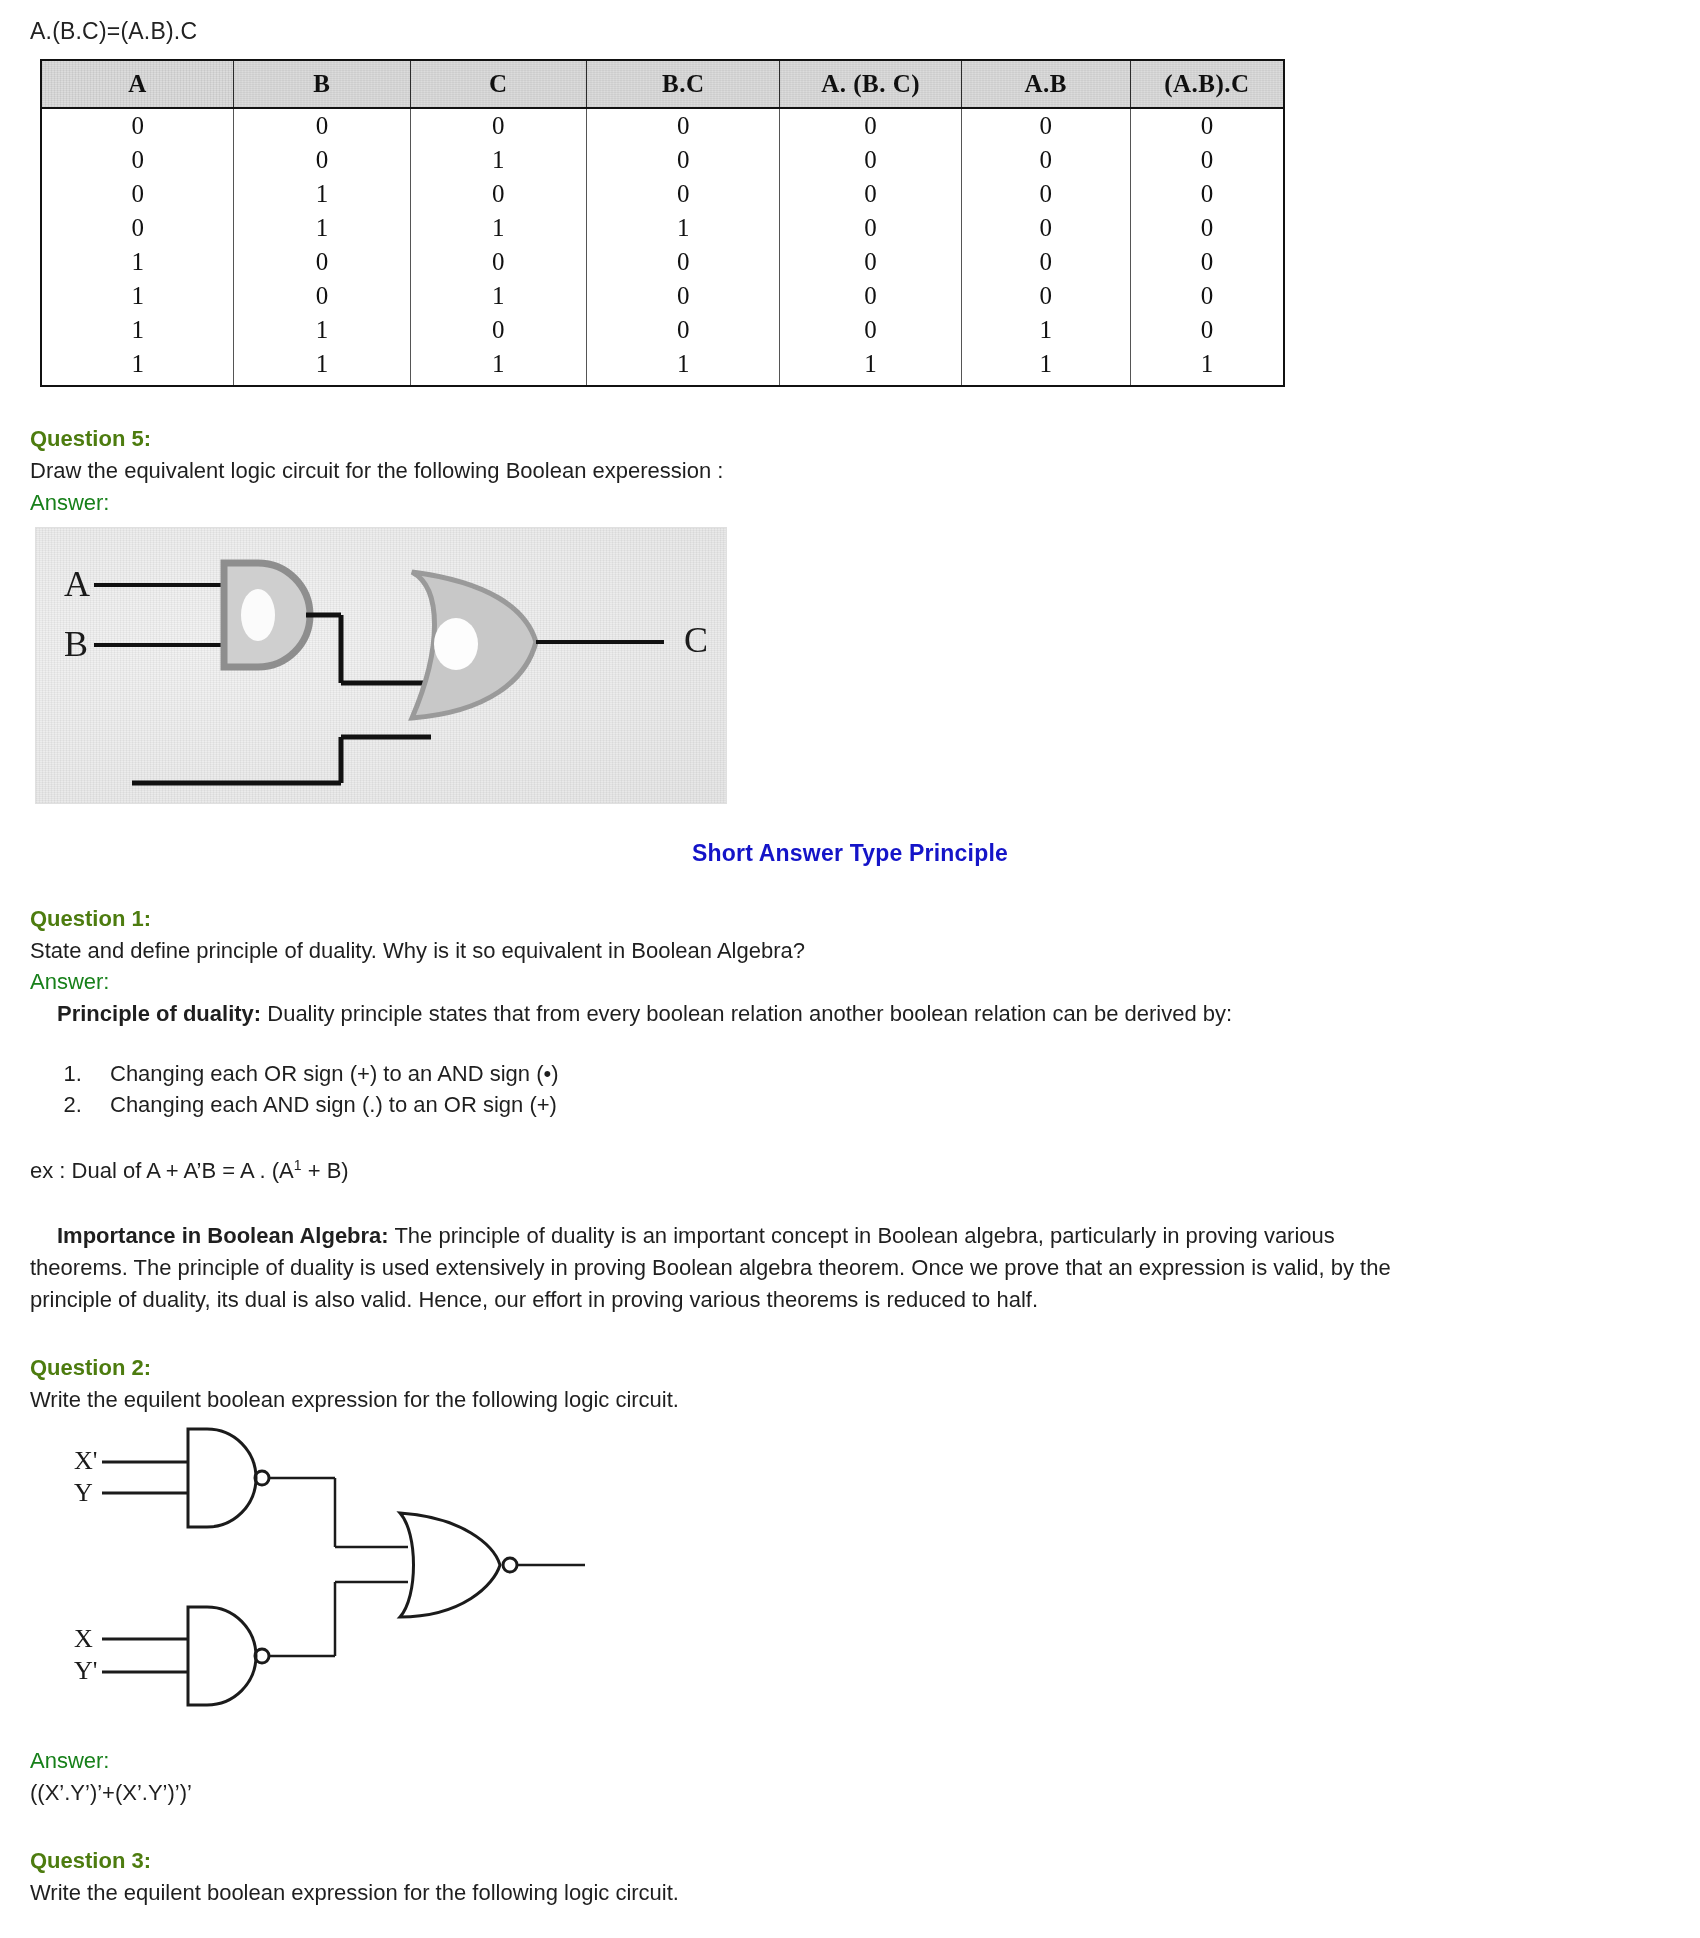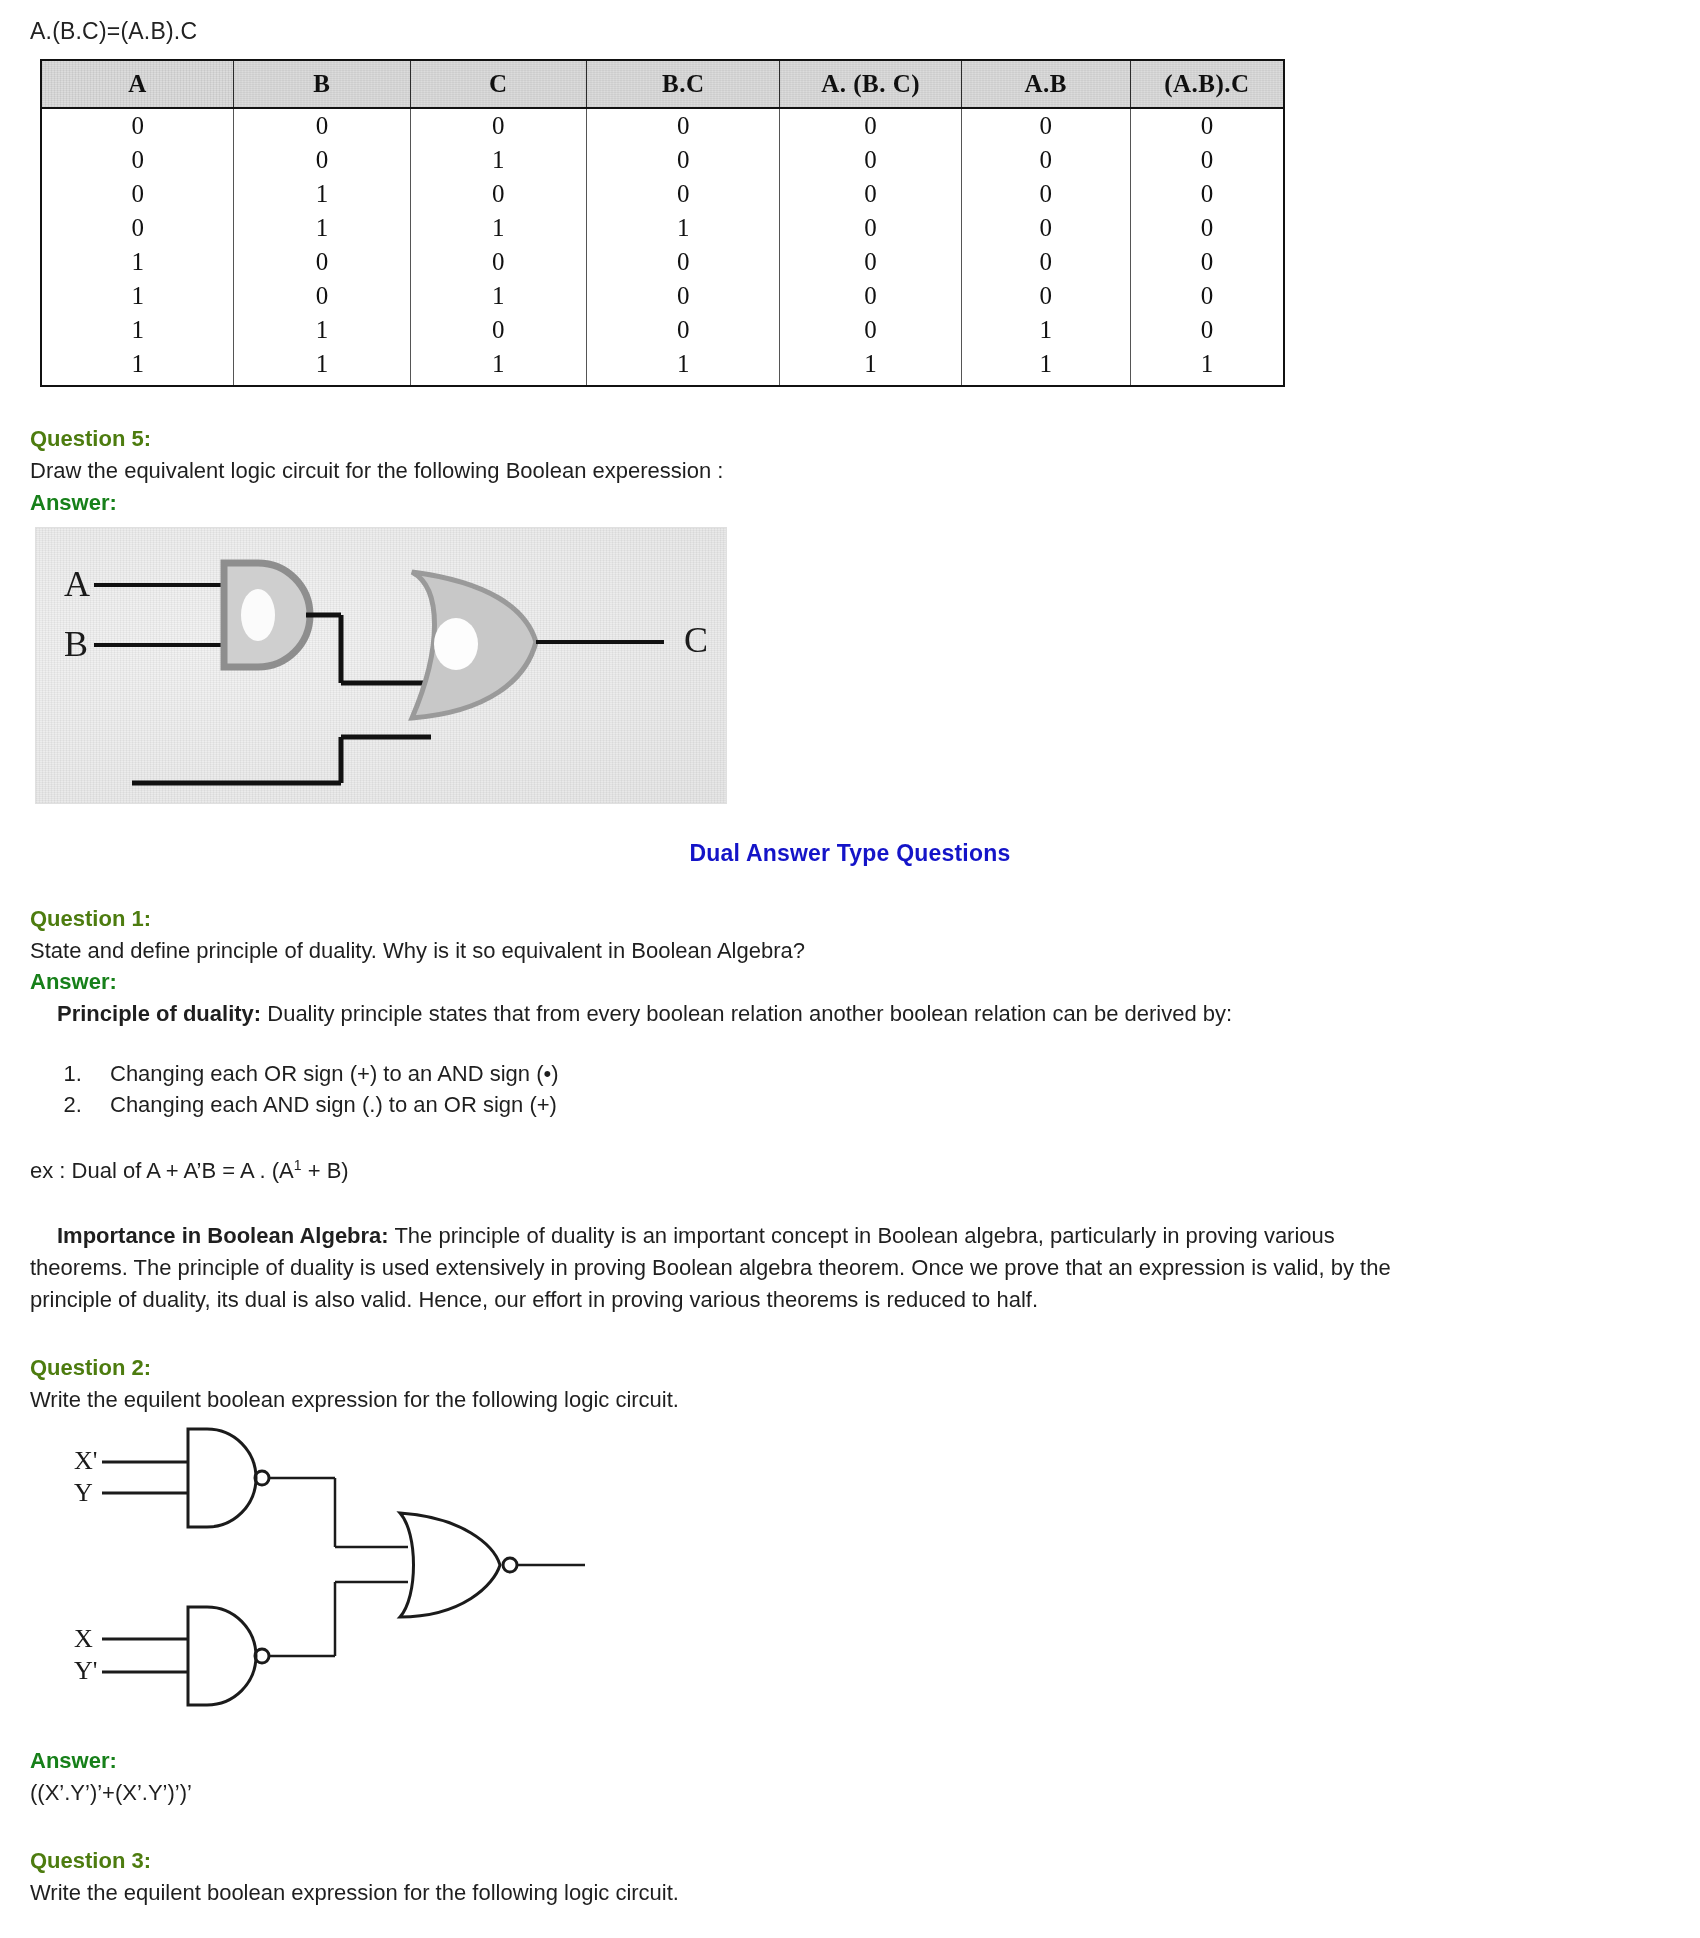--- a/index.html
+++ b/index.html
@@ -78,21 +78,21 @@
   
   .block { margin: 0 0 0 30px; }
   .q-label {
     color: #4d7c0f;
     font-weight: bold;
     font-size: 22px;
     line-height: 1.45;
   }
   .a-label {
     color: #17801a;
-    font-weight: bold;
+    font-weight: normal;
     font-size: 22px;
     line-height: 1.45;
   }
   .body-text {
     font-size: 22px;
     color: #1f1f1f;
     line-height: 1.45;
   }
   .body-text b { font-weight: bold; margin-left: 27px; }
   .spacer-20 { height: 20px; }
@@ -278,21 +278,21 @@
 
       <path d="M376 112 C406 128 406 188 376 258 C452 252 490 220 500 182 C490 148 452 122 376 112 Z" fill="#c8c8c8" stroke="#9a9a9a" stroke-width="5" transform="translate(0,-68)"></path>
       <ellipse cx="420" cy="116" rx="22" ry="26" fill="#fdfdfd"></ellipse>
 
       <line x1="500" y1="114" x2="628" y2="114" stroke="#111" stroke-width="4"></line>
     </svg>
   </div>
 
   <div class="spacer-36"></div>
 
-  <div class="center-head">Dual Answer Type Questions</div>
+  <div class="center-head">Short Answer Type Principle</div>
 
   <div class="spacer-36"></div>
 
   <div class="block">
     <div class="q-label">Question 1:</div>
     <div class="body-text">State and define principle of duality. Why is it so equivalent in Boolean Algebra?</div>
     <div class="a-label">Answer:</div>
     <div class="body-text">
       <b>Principle of duality:</b><span> Duality principle states that from every boolean relation another boolean relation can be derived by:</span>
     </div>

